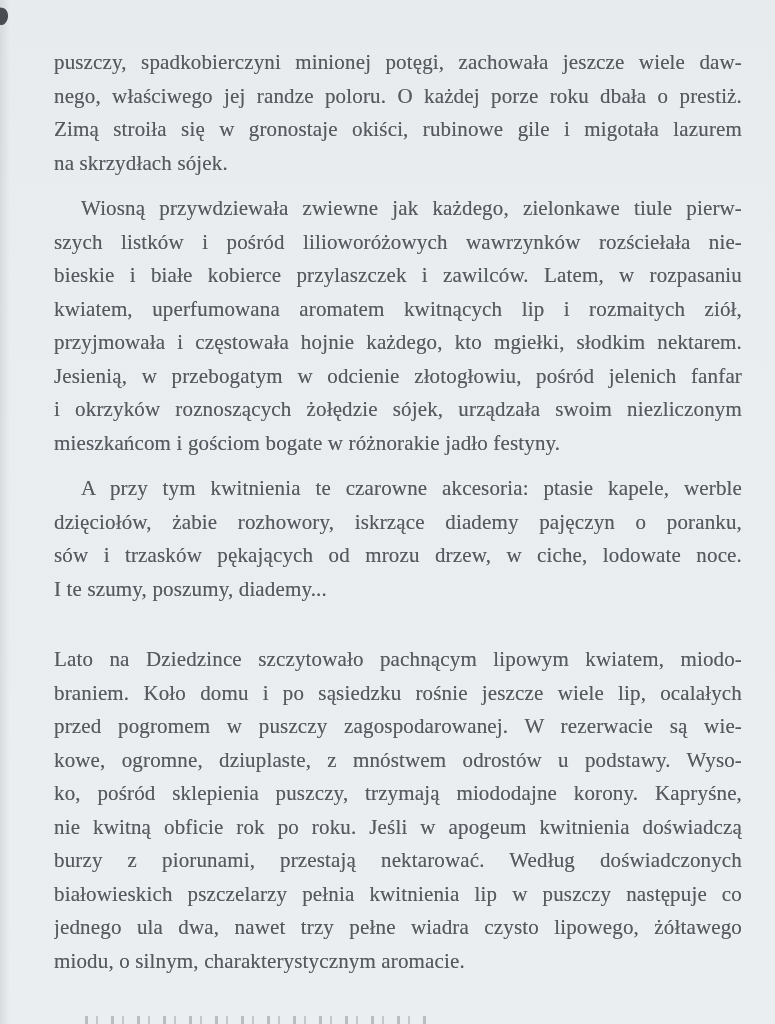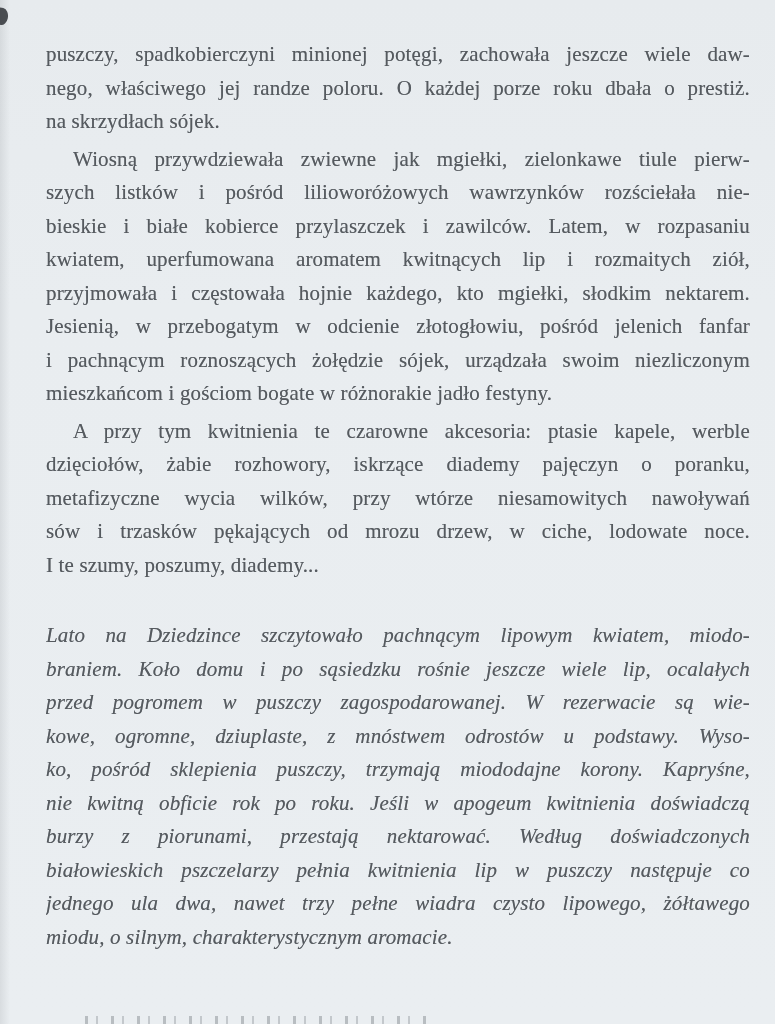--- a/index.html
+++ b/index.html
@@ -42,22 +42,22 @@
     position: absolute;
     left: 42px;
     top: 34px;
     width: 712px;
     color: var(--ink);
     font-size: 21px;
     line-height: 33.5px;
     letter-spacing: 0.15px;
     text-shadow: 0 0 0.5px rgba(85,90,95,0.55);
   }
-  .para { margin: 4px; }
-  .para.section-gap { margin-top: 37px; font-style: italic; }
+  .para { margin: 12px; }
+  .para.section-gap { margin-top: 37px; }
   .line {
     height: 33.5px;
     overflow: hidden;
     text-align: justify;
     text-align-last: justify;
   }
   .line.flush { text-align-last: left; }
   .line.indent { text-indent: 27px; }
   
   .partial-line {
@@ -80,38 +80,38 @@
 <body>
 
 <div class="edge-shade"></div>
 <div class="corner-mark"></div>
 
 <div class="text-block">
 
   <div class="para">
     <div class="line">puszczy, spadkobierczyni minionej potęgi, zachowała jeszcze wiele daw-</div>
     <div class="line">nego, właściwego jej randze poloru. O każdej porze roku dbała o prestiż.</div>
+    <div class="line">Zimą stroiła się w gronostaje okiści, rubinowe gile i migotała lazurem</div>
     <div class="line flush">na skrzydłach sójek.</div>
   </div>
 
   <div class="para">
-    <div class="line indent">Wiosną przywdziewała zwiewne jak mgiełki, zielonkawe tiule pierw-</div>
+    <div class="line indent">Wiosną przywdziewała zwiewne jak każdego, zielonkawe tiule pierw-</div>
     <div class="line">szych listków i pośród lilioworóżowych wawrzynków rozściełała nie-</div>
     <div class="line">bieskie i białe kobierce przylaszczek i zawilców. Latem, w rozpasaniu</div>
     <div class="line">kwiatem, uperfumowana aromatem kwitnących lip i rozmaitych ziół,</div>
     <div class="line">przyjmowała i częstowała hojnie każdego, kto mgiełki, słodkim nektarem.</div>
     <div class="line">Jesienią, w przebogatym w odcienie złotogłowiu, pośród jelenich fanfar</div>
-    <div class="line">i pachnącym roznoszących żołędzie sójek, urządzała swoim niezliczonym</div>
+    <div class="line">i okrzyków roznoszących żołędzie sójek, urządzała swoim niezliczonym</div>
     <div class="line flush">mieszkańcom i gościom bogate w różnorakie jadło festyny.</div>
   </div>
 
   <div class="para">
     <div class="line indent">A przy tym kwitnienia te czarowne akcesoria: ptasie kapele, werble</div>
     <div class="line">dzięciołów, żabie rozhowory, iskrzące diademy pajęczyn o poranku,</div>
-    <div class="line">metafizyczne wycia wilków, przy wtórze niesamowitych nawoływań</div>
     <div class="line">sów i trzasków pękających od mrozu drzew, w ciche, lodowate noce.</div>
     <div class="line flush">I te szumy, poszumy, diademy...</div>
   </div>
 
   <div class="para section-gap">
     <div class="line">Lato na Dziedzince szczytowało pachnącym lipowym kwiatem, miodo-</div>
     <div class="line">braniem. Koło domu i po sąsiedzku rośnie jeszcze wiele lip, ocalałych</div>
     <div class="line">przed pogromem w puszczy zagospodarowanej. W rezerwacie są wie-</div>
     <div class="line">kowe, ogromne, dziuplaste, z mnóstwem odrostów u podstawy. Wyso-</div>
     <div class="line">ko, pośród sklepienia puszczy, trzymają miododajne korony. Kapryśne,</div>

